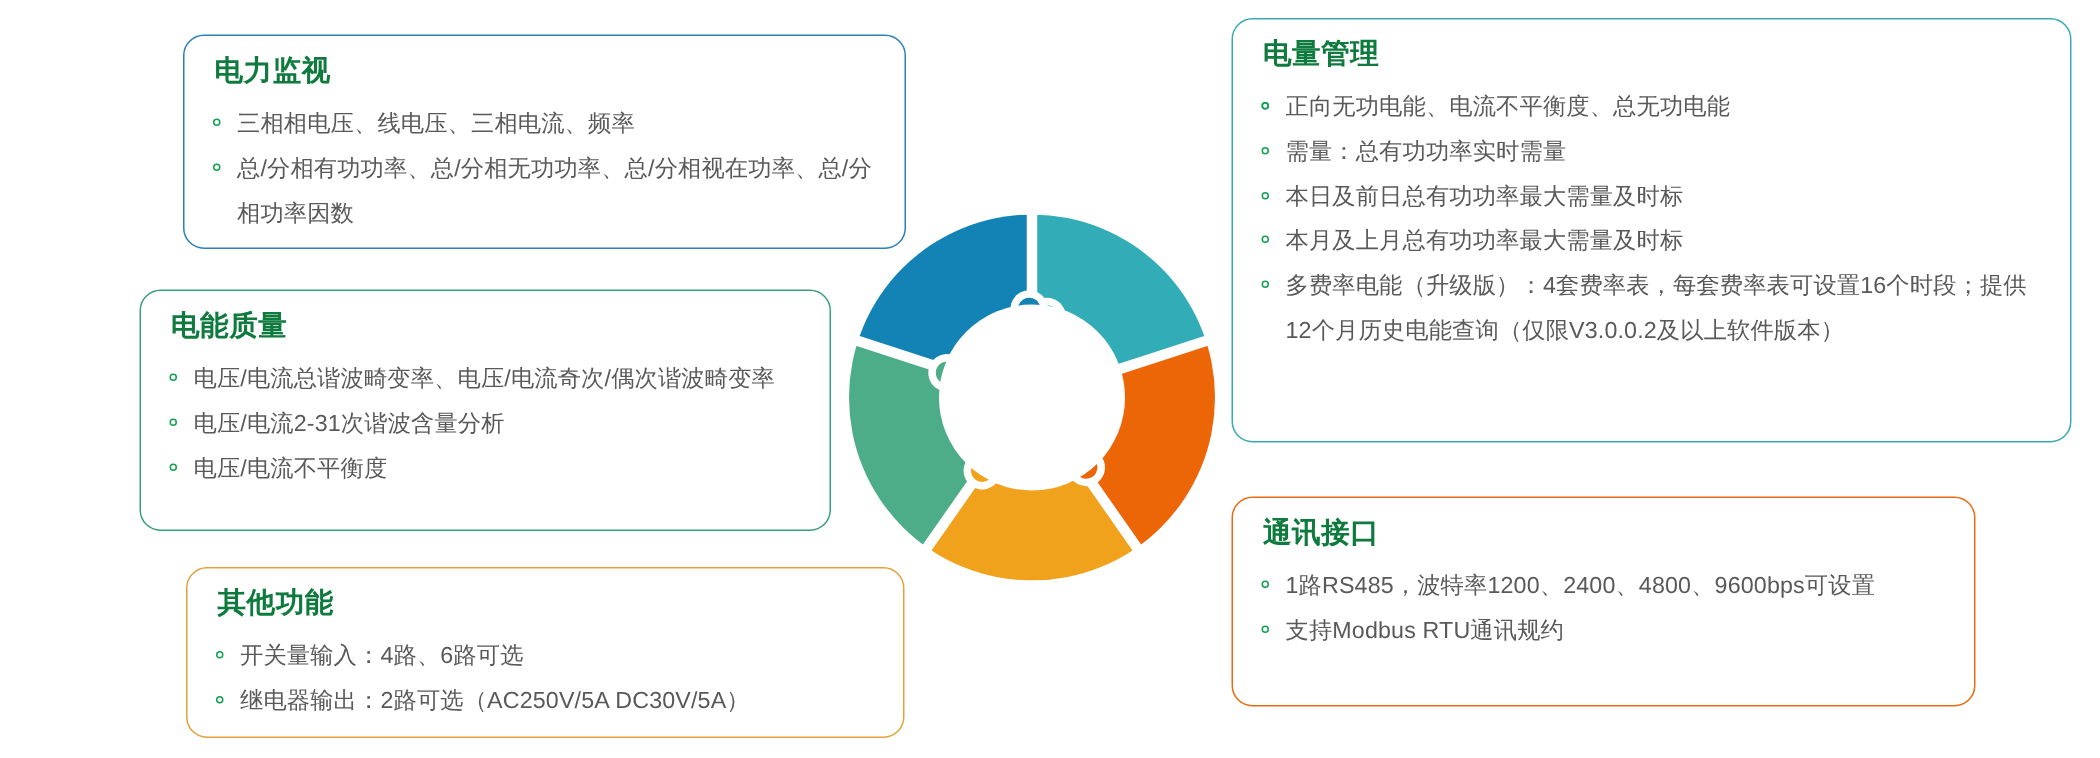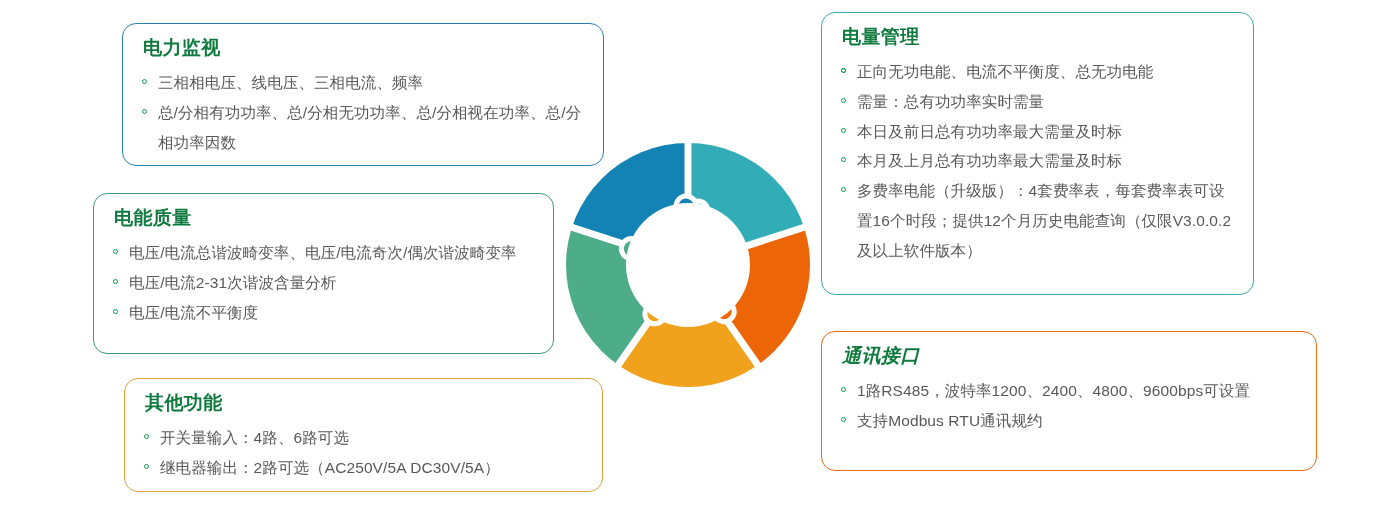--- a/index.html
+++ b/index.html
@@ -71,21 +71,21 @@
   }
   #card-power-quality {
     left: 93px; top: 193px; width: 461px; height: 161px;
     border-color: #3a9e7e;
   }
   #card-other-functions {
     left: 124px; top: 378px; width: 479px; height: 114px;
     border-color: #e3a13a;
   }
   #card-energy-management {
-    left: 821px; top: 12px; width: 433px; height: 283px;
+    left: 821px; top: 12px; width: 560px; height: 283px;
     border-color: #3aa9b4;
   }
   #card-comm-interface {
     left: 821px; top: 331px; width: 496px; height: 140px;
     border-color: #ea6a10;
   }
 
   #card-energy-management ul.items > li,
   #card-comm-interface ul.items > li {
     line-height: 1.93;
@@ -175,21 +175,21 @@
         <span>本月及上月总有功功率最大需量及时标</span>
       </li>
       <li>
         <span class="bullet" style="border-color: rgb(17, 160, 79);"></span>
         <span>多费率电能（升级版）：4套费率表，每套费率表可设置16个时段；提供12个月历史电能查询（仅限V3.0.0.2及以上软件版本）</span>
       </li>
     </ul>
   </section>
 
   <section class="card" id="card-comm-interface" style="border-color: rgb(234, 106, 16);">
-    <h2 class="card-title" style="color: rgb(15, 122, 61); font-style: italic;">通讯接口</h2>
+    <h2 class="card-title" style="color: rgb(15, 122, 61);">通讯接口</h2>
     <ul class="items">
       <li>
         <span class="bullet" style="border-color: rgb(17, 160, 79);"></span>
         <span>1路RS485，波特率1200、2400、4800、9600bps可设置</span>
       </li>
       <li>
         <span class="bullet" style="border-color: rgb(17, 160, 79);"></span>
         <span>支持Modbus RTU通讯规约</span>
       </li>
     </ul>

